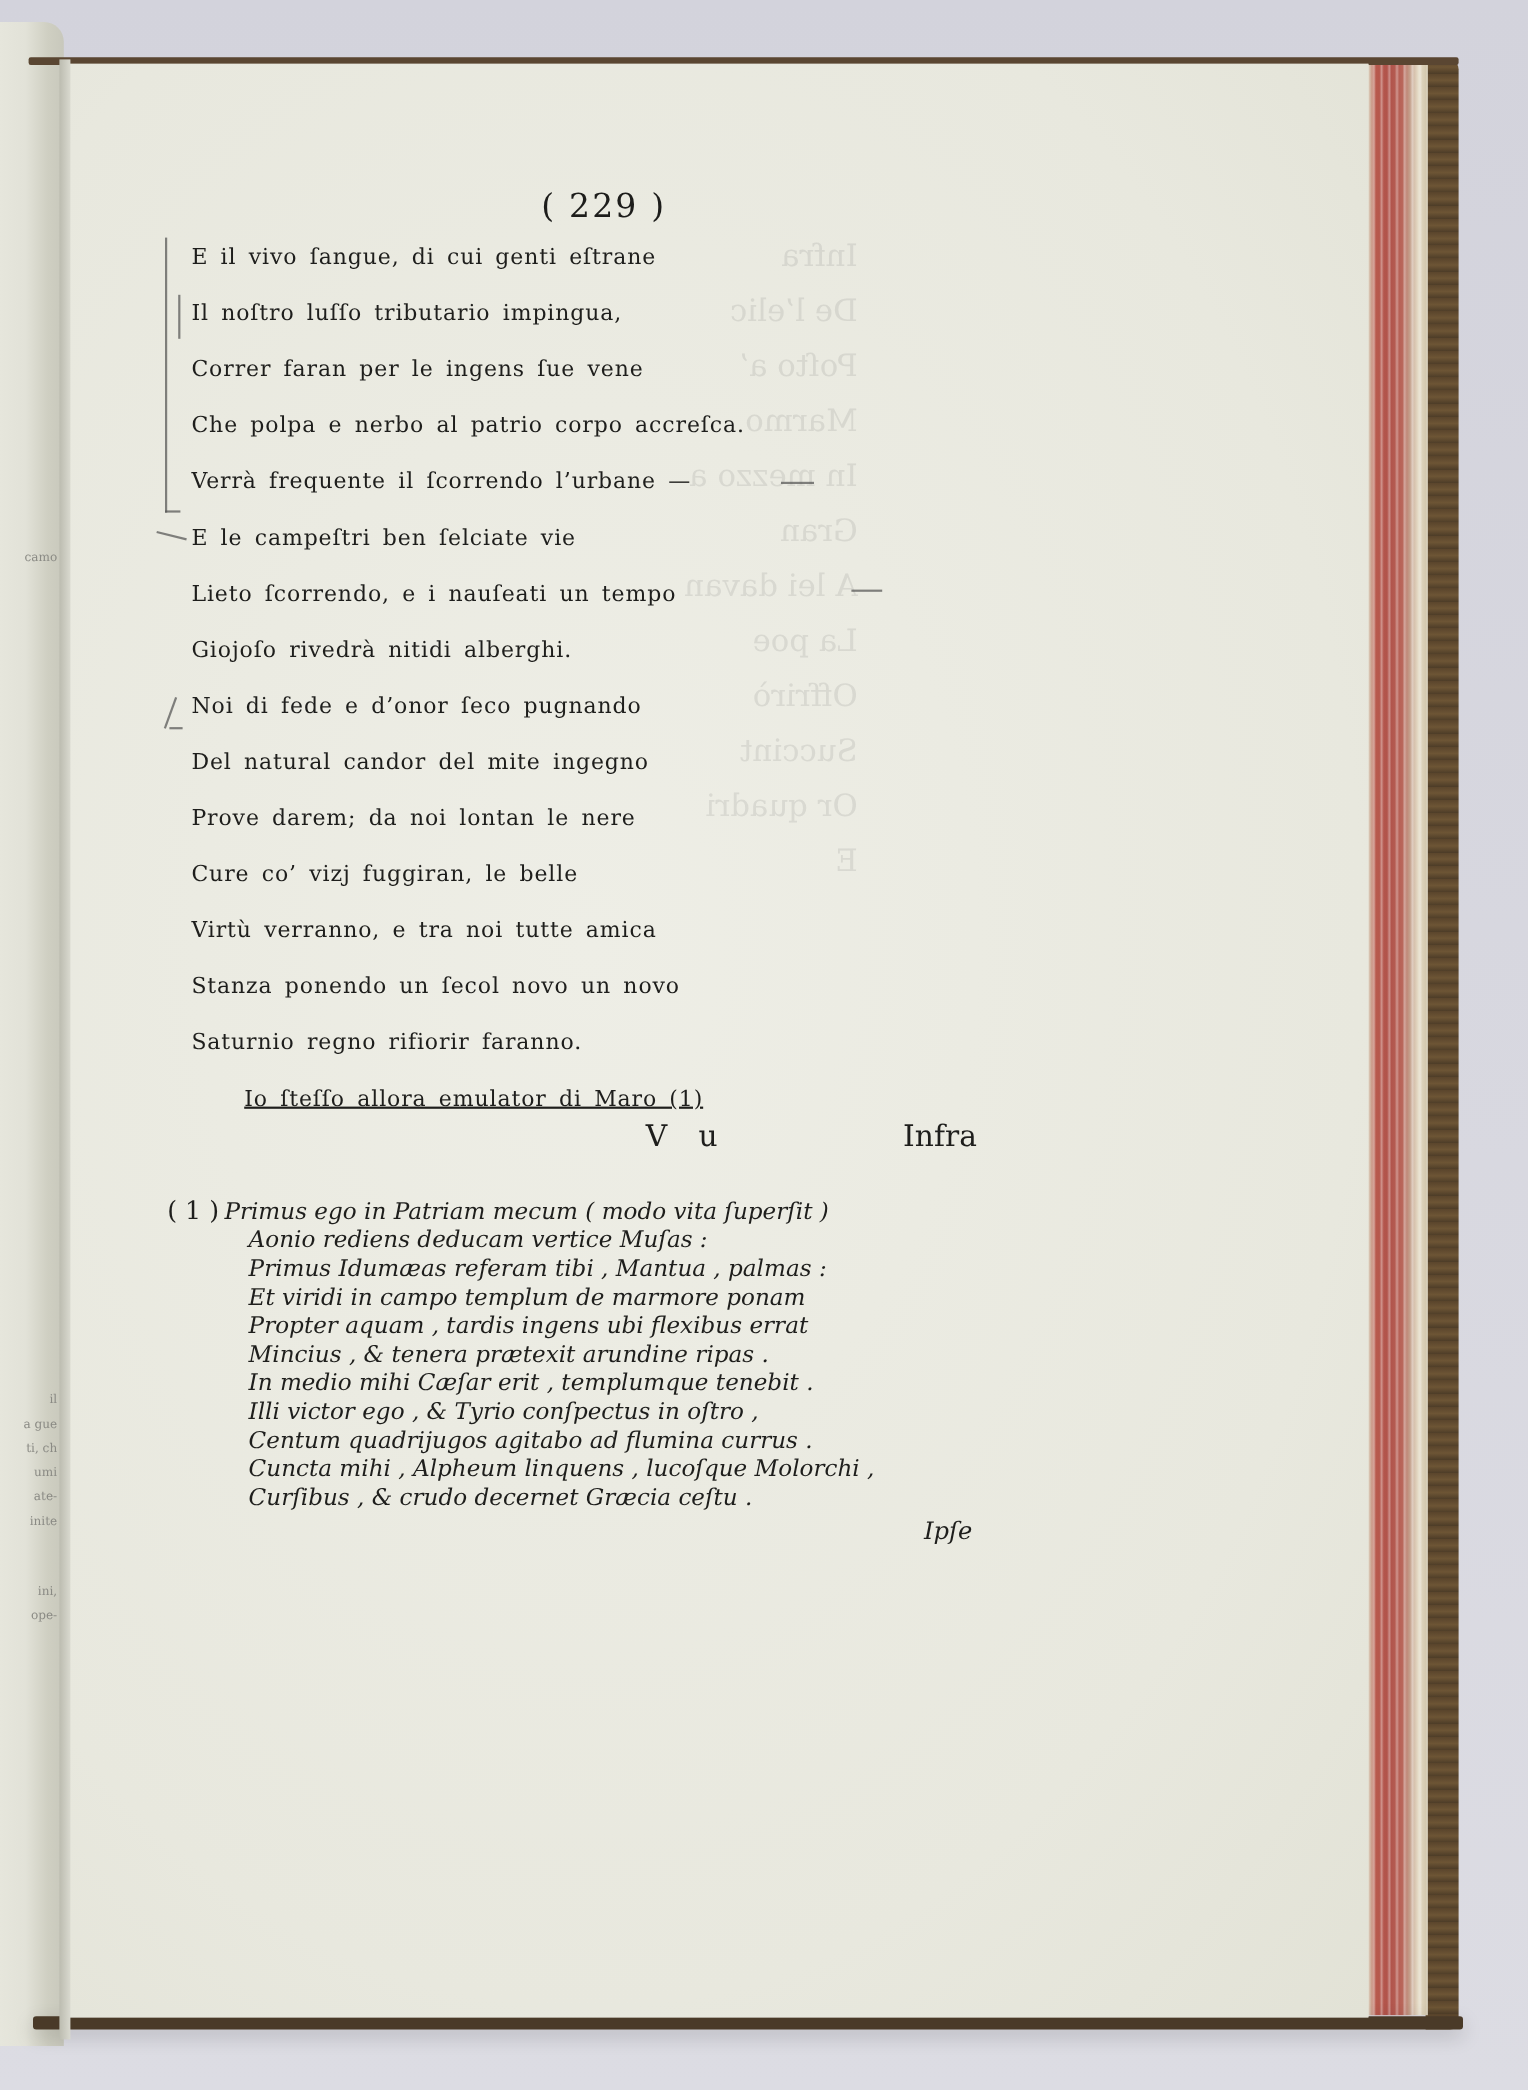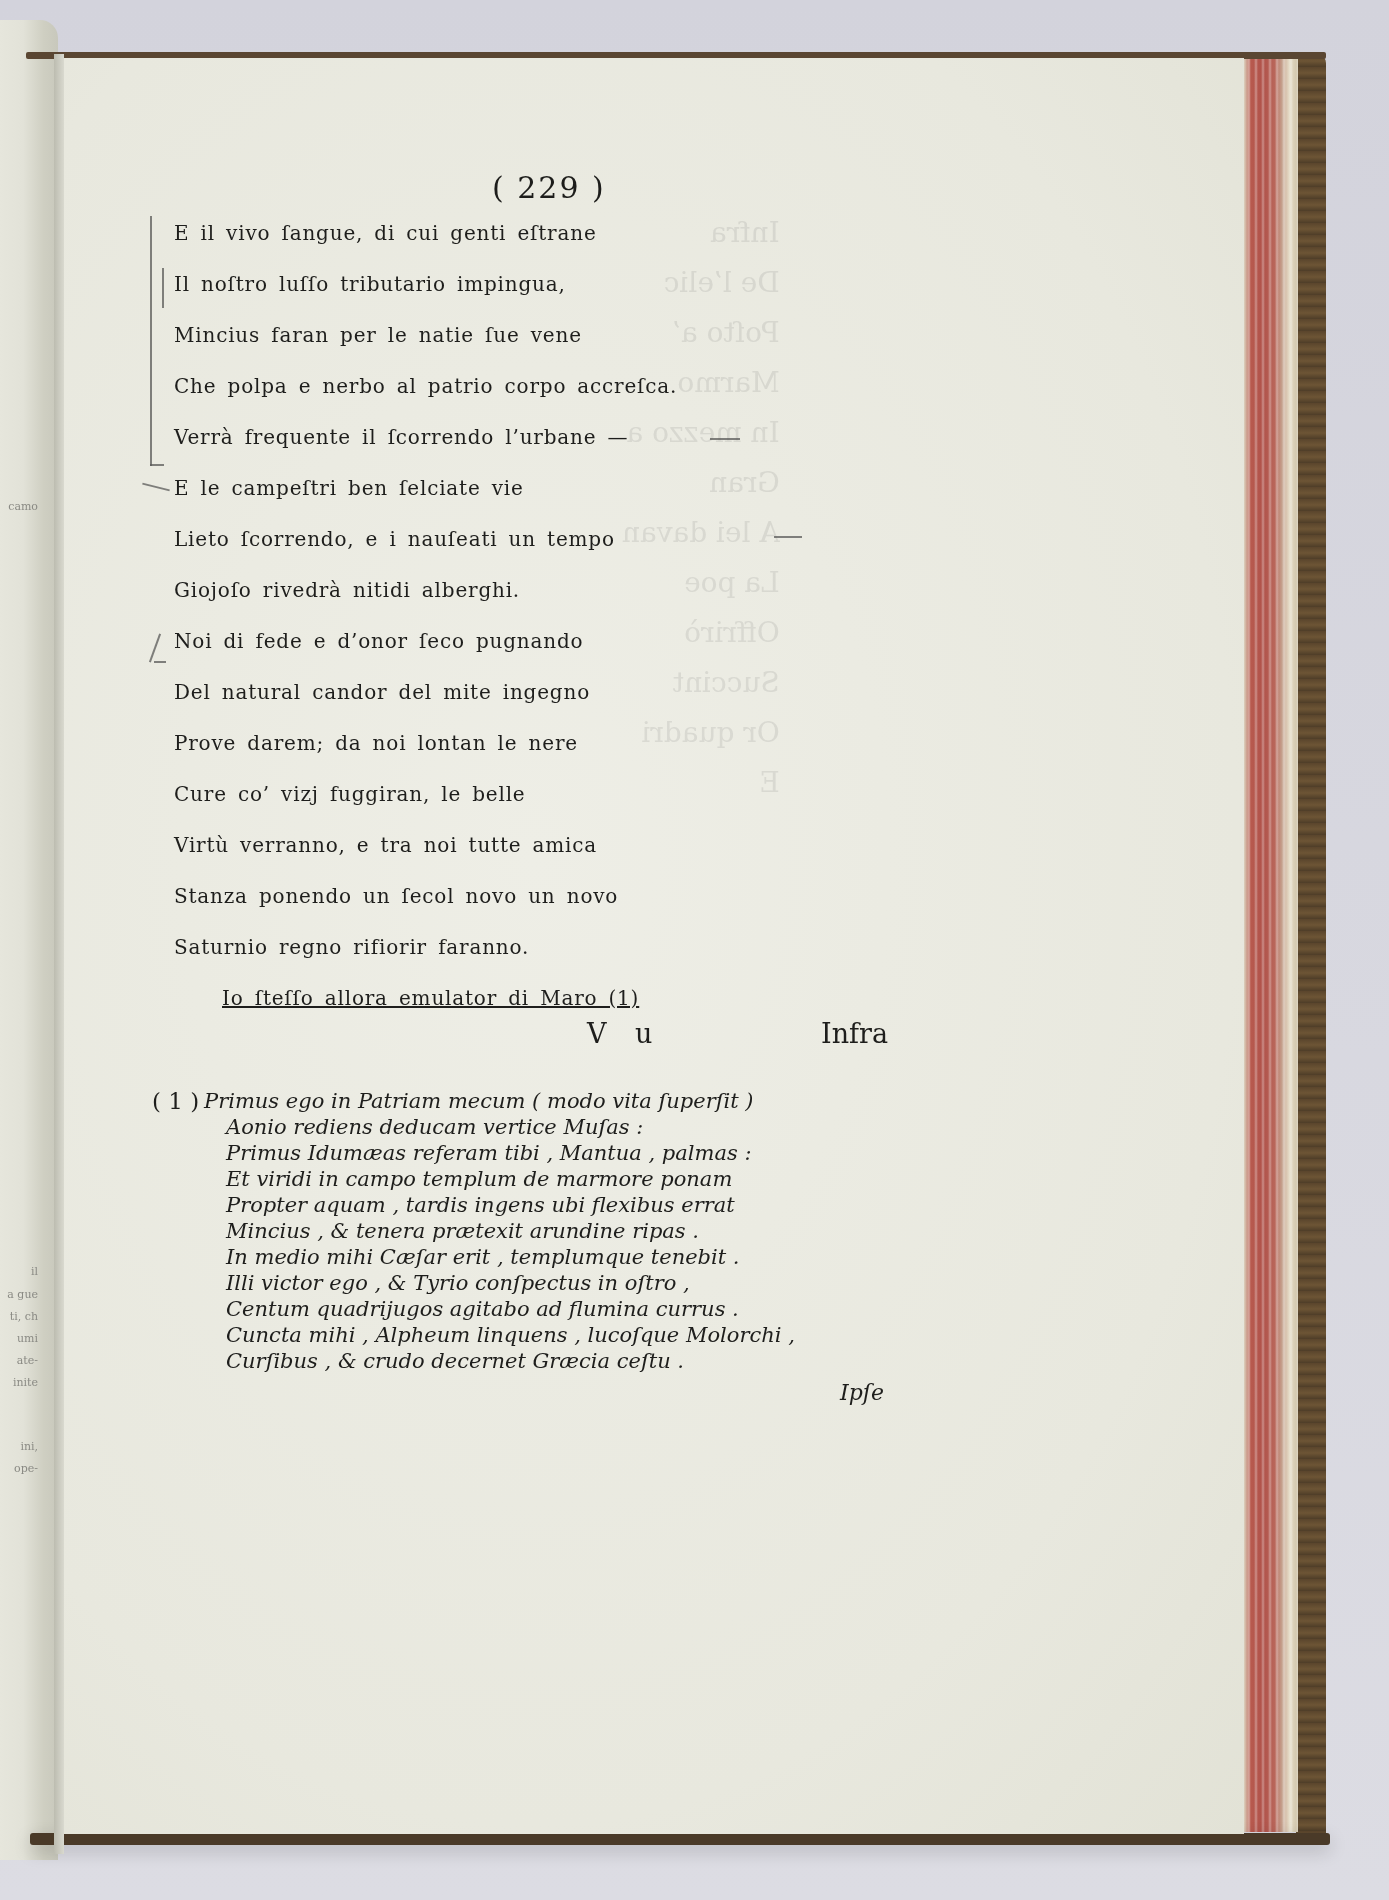--- a/index.html
+++ b/index.html
@@ -9,21 +9,21 @@
     font-family:"DejaVu Serif", "Liberation Serif", serif;
   }
   
   .backdrop { position:absolute; inset:0; background:linear-gradient(180deg,#d3d3dc 0%,#dcdce3 100%); }
   
   .left-page {
     position:absolute; left:0; top:20px; width:58px; height:1840px;
     background:linear-gradient(90deg,#e6e6dc 0%,#e2e2d8 40%,#cfcfc2 75%,#c8c8bc 100%);
     border-top-right-radius:18px;
   }
-  .left-fragments { position:absolute; left:0; top:0; width:40px; height:100%; color:#8a8a84; font-size:11px; }
+  .left-fragments { position:absolute; left:0; top:0; width:40px; height:100%; color:#8a8a84; font-size:11px;padding-left:14px; }
   .left-fragments span { position:absolute; right:2px; white-space:nowrap; }
   
   .gutter { position:absolute; left:54px; top:54px; width:10px; height:1800px;
     background:linear-gradient(90deg,#bcbcb0,#d9d9cf); }
   
   .top-board { position:absolute; left:26px; top:52px; width:1300px; height:7px;
     background:#5a4632; border-radius:2px; }
   
   .bottom-board { position:absolute; left:30px; top:1833px; width:1300px; height:12px;
     background:#4a3a28; border-radius:3px; box-shadow:0 6px 18px rgba(0,0,0,0.18); }
@@ -108,21 +108,21 @@
   <div class="pencil" style="left:100px;top:210px;width:2px;height:40px;"></div>
   <div class="pencil" style="left:80px;top:428px;width:28px;height:2px;transform:rotate(14deg);"></div>
   <div class="pencil" style="left:92px;top:575px;width:2px;height:30px;transform:rotate(20deg);"></div>
   <div class="pencil" style="left:92px;top:603px;width:12px;height:2px;"></div>
   <div class="pencil" style="left:648px;top:380px;width:30px;height:2px;"></div>
   <div class="pencil" style="left:712px;top:478px;width:28px;height:2px;"></div>
 
   <div class="verse">
     <div class="verse-line">E il vivo ſangue, di cui genti eſtrane</div>
     <div class="verse-line">Il noſtro luſſo tributario impingua,</div>
-    <div class="verse-line">Mincius faran per le natie ſue vene</div>
+    <div class="verse-line">Correr faran per le ingens ſue vene</div>
     <div class="verse-line">Che polpa e nerbo al patrio corpo accreſca.</div>
     <div class="verse-line">Verrà frequente il ſcorrendo l’urbane —</div>
     <div class="verse-line">E le campeſtri ben ſelciate vie</div>
     <div class="verse-line">Lieto ſcorrendo, e i nauſeati un tempo</div>
     <div class="verse-line">Giojoſo rivedrà nitidi alberghi.</div>
     <div class="verse-line">Noi di fede e d’onor ſeco pugnando</div>
     <div class="verse-line">Del natural candor del mite ingegno</div>
     <div class="verse-line">Prove darem; da noi lontan le nere</div>
     <div class="verse-line">Cure co’ vizj fuggiran, le belle</div>
     <div class="verse-line">Virtù verranno, e tra noi tutte amica</div>

